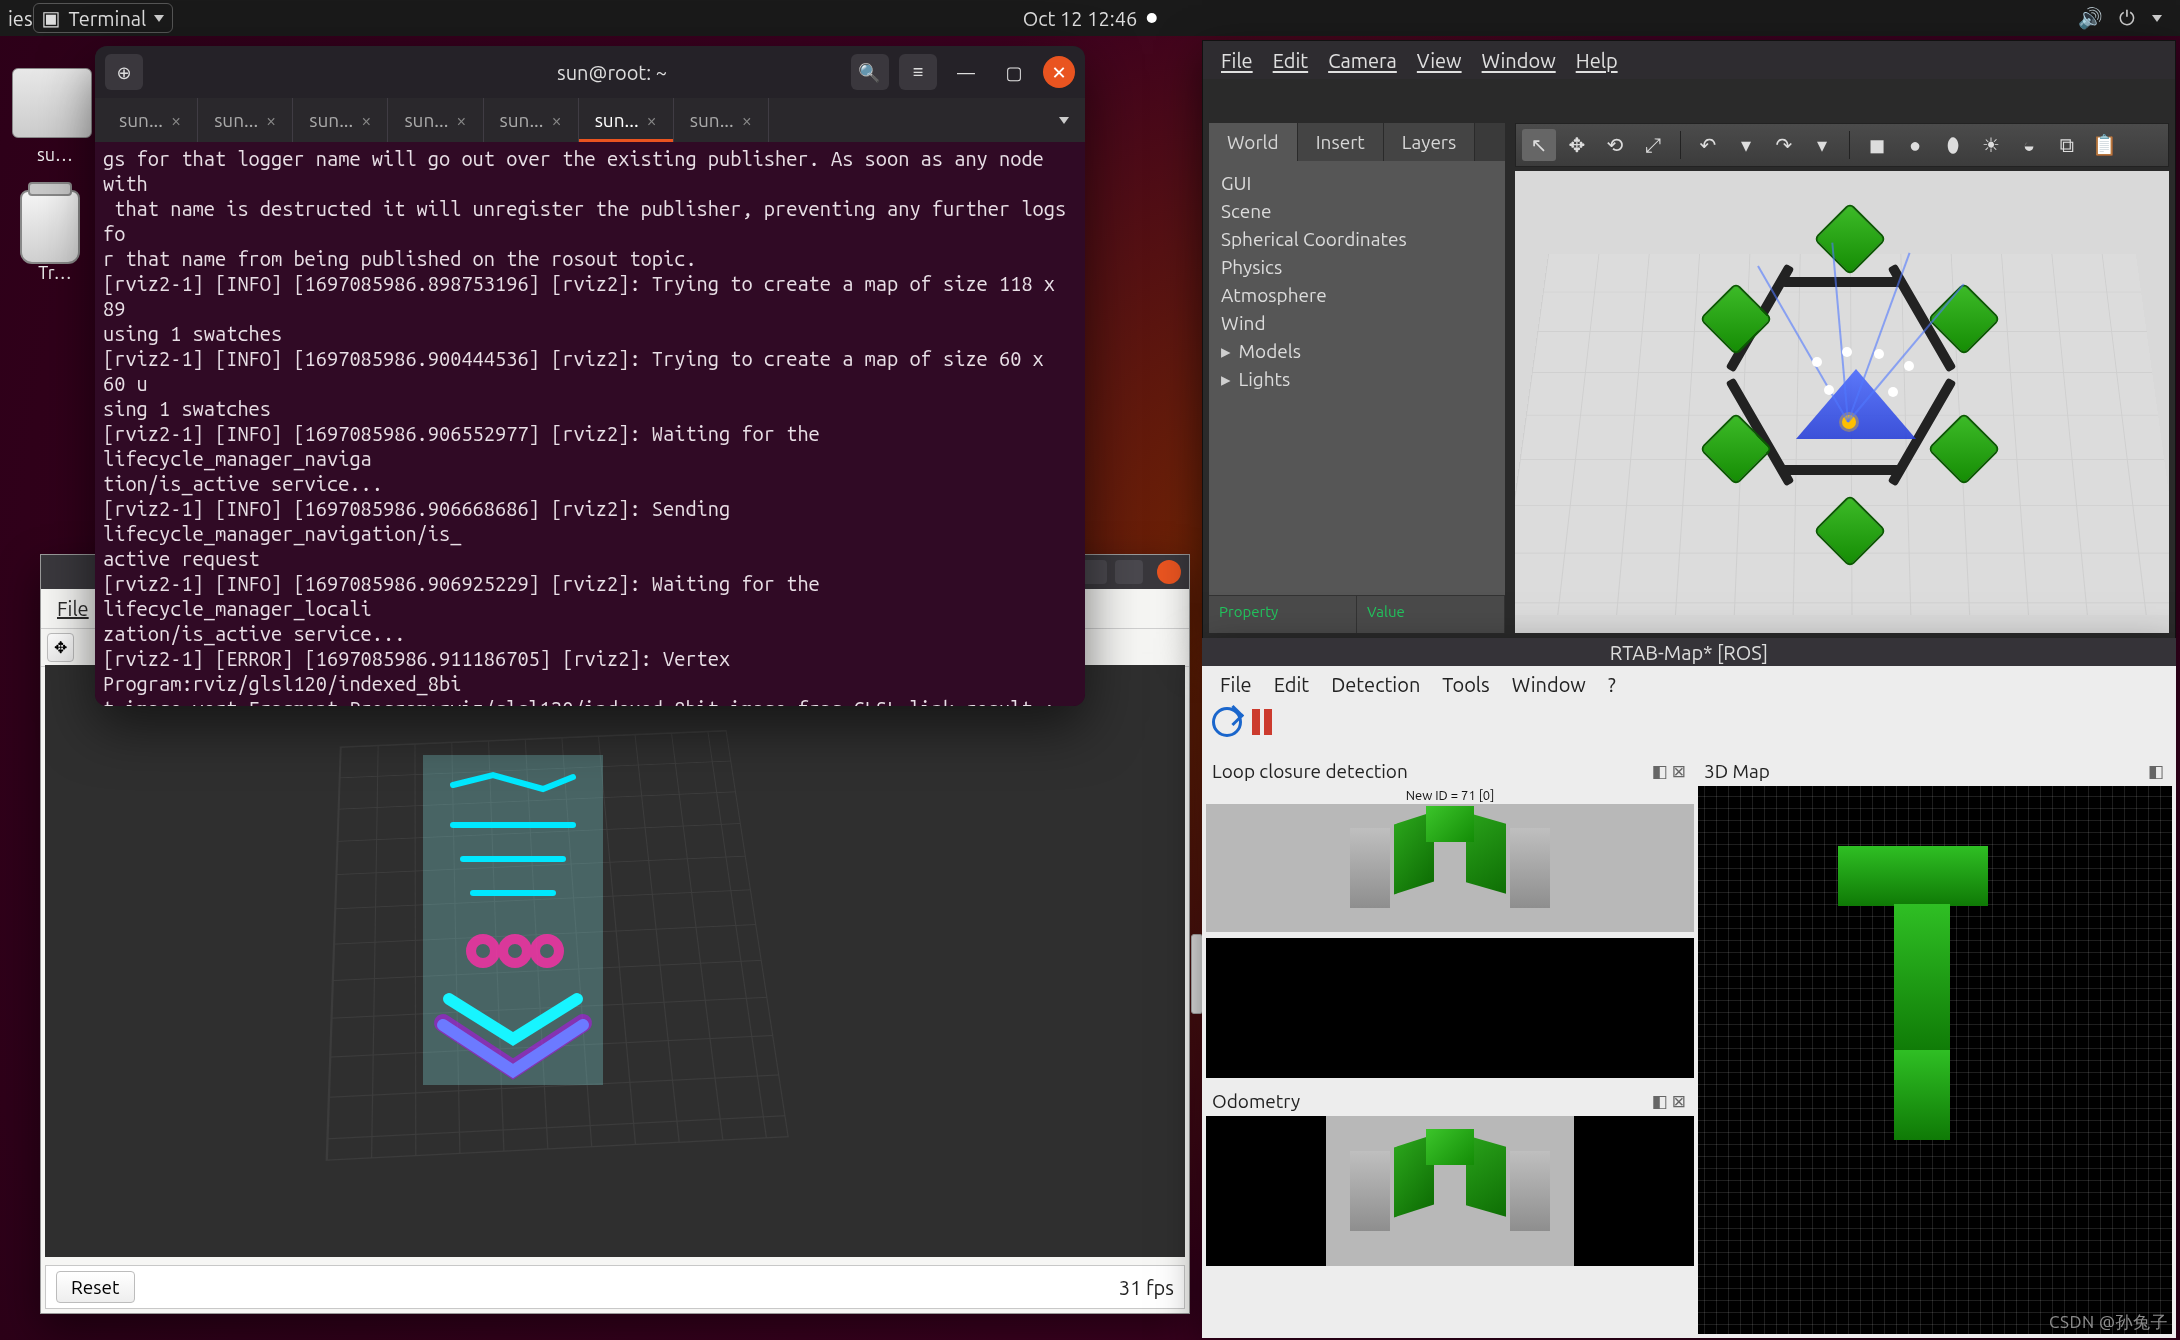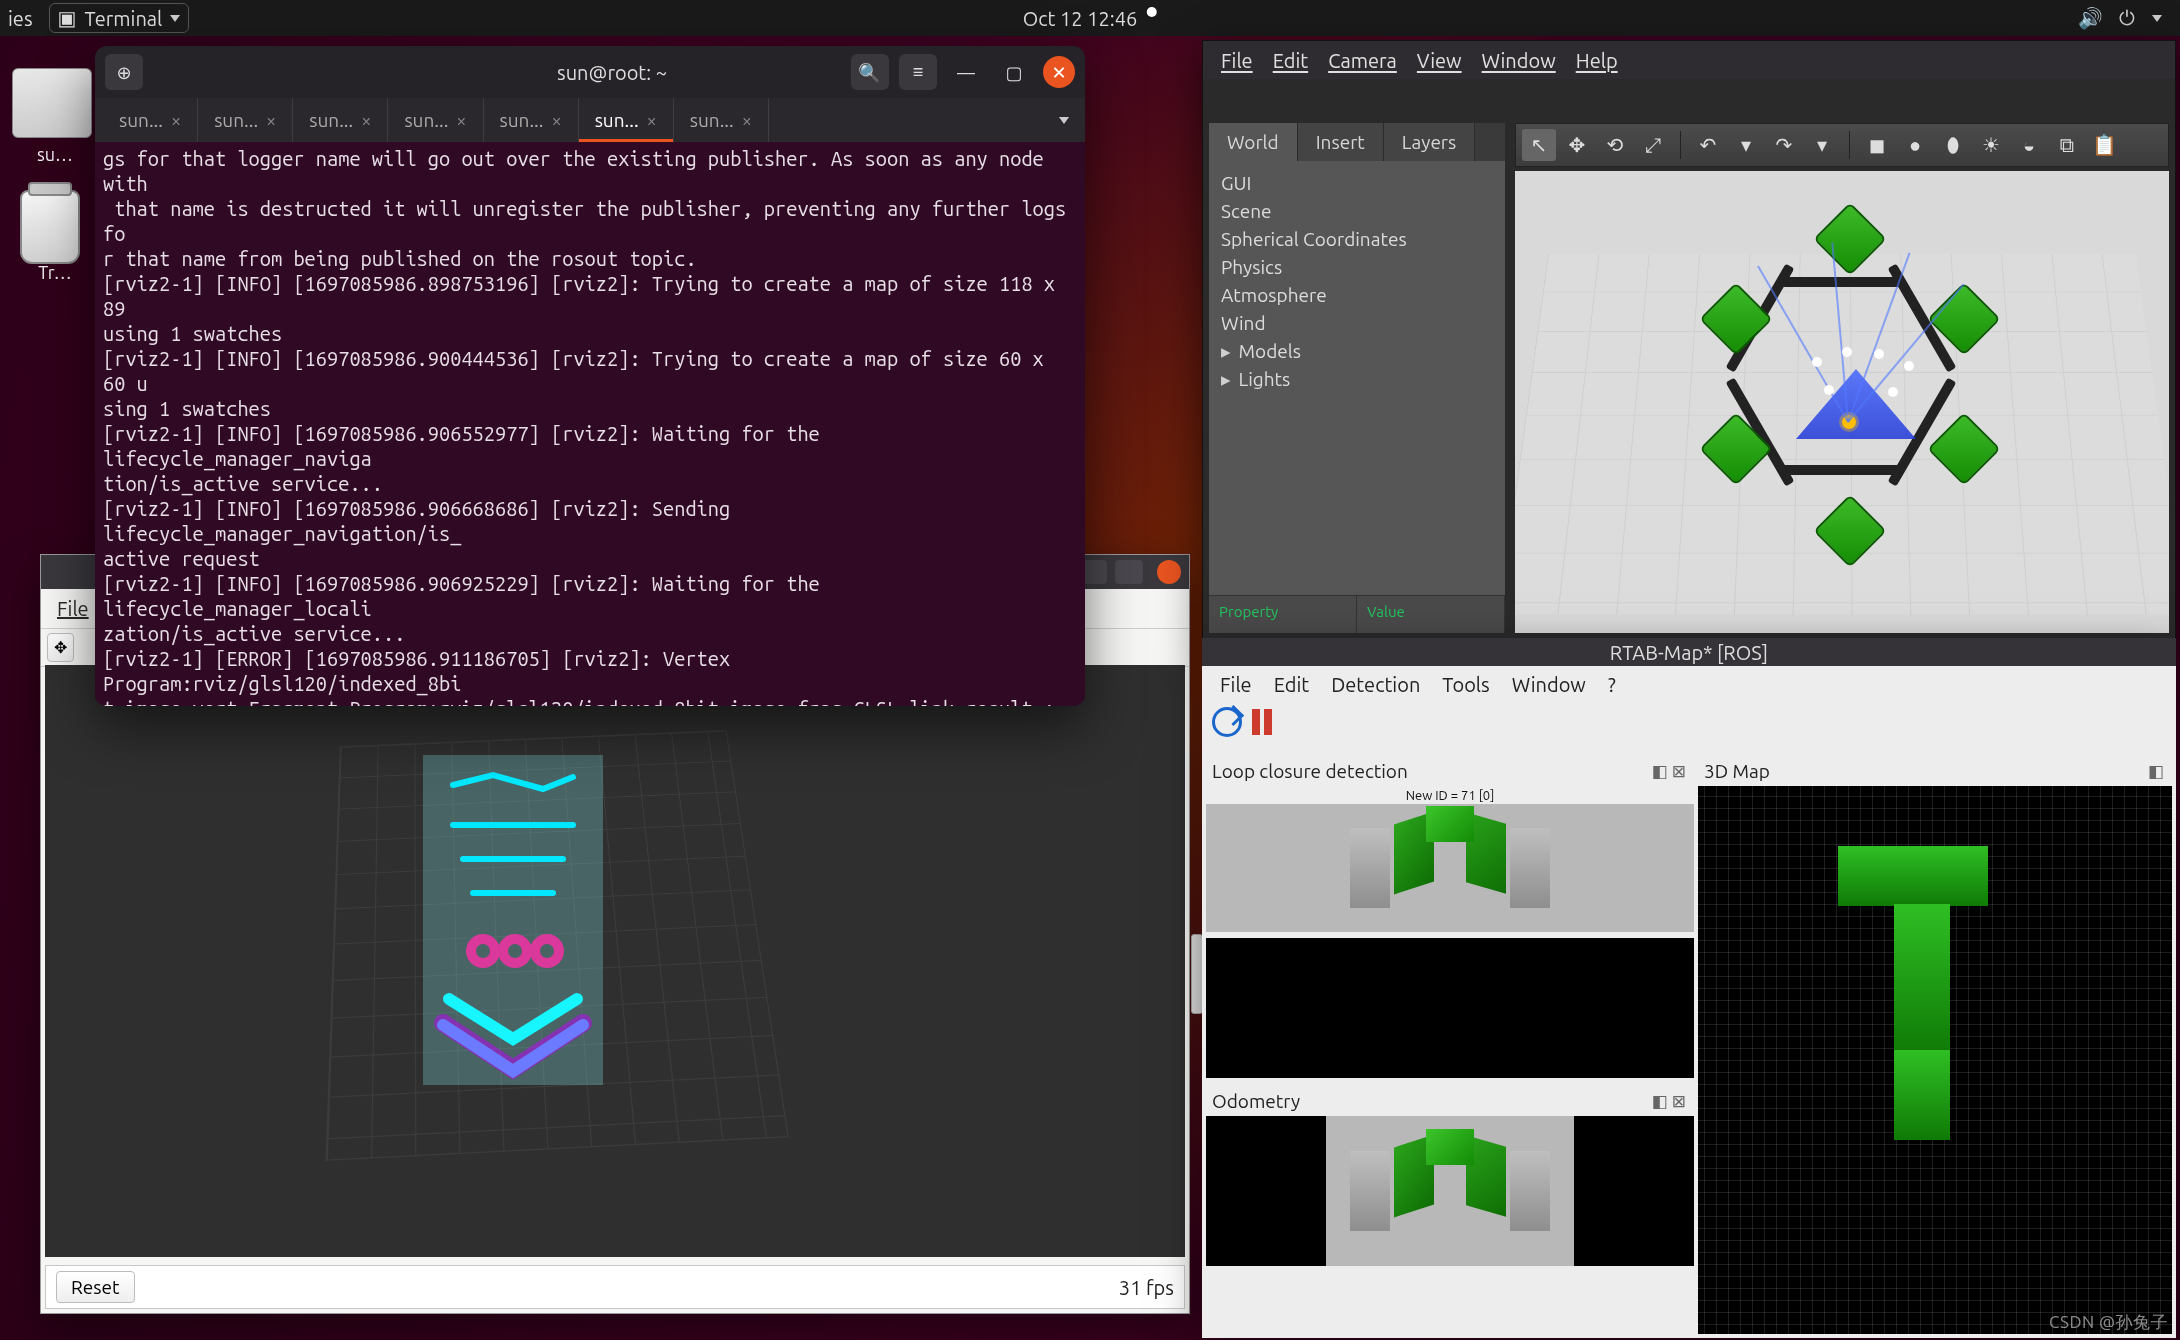--- a/index.html
+++ b/index.html
@@ -1,22 +1,22 @@
 <!DOCTYPE html>
 <html><head>
 <meta charset="utf-8">
 <style>
 * { margin:0; padding:0; box-sizing:border-box; font-family: Ubuntu, "Noto Sans", sans-serif; }
 html,body { width:2180px; height:1340px; overflow:hidden; background:#2c001e; }
 body { position:relative; }
 
 
 .topbar { position:absolute; top:0; left:0; right:0; height:36px; background:#1a1a1a; color:#ddd; display:flex; align-items:center; font-size:20px; }
-.topbar .left { display:flex; align-items:center; gap:16px; padding-left:8px; }
-.topbar .center { position:absolute; left:50%; transform:translateX(-50%); display:flex; gap:10px; }
+.topbar .left { display:flex; align-items:center; padding-left:8px; }
+.topbar .center { position:absolute; left:50%; transform:translateX(-50%); display:flex; align-items:center; gap:10px; }
 .topbar .right { margin-left:auto; display:flex; align-items:center; gap:14px; padding-right:18px; }
 .appmenu { display:flex; align-items:center; gap:8px; padding:2px 8px; border:1px solid #555; border-radius:6px; }
 .dot { width:10px; height:10px; border-radius:50%; background:#fff; display:inline-block; }
 .tri { display:inline-block; width:0; height:0; border-left:5px solid transparent; border-right:5px solid transparent; border-top:7px solid #ccc; }
 .tray-icon { width:22px; height:22px; display:inline-flex; align-items:center; justify-content:center; color:#ccc; }
 
 
 .wallpaper { position:absolute; inset:36px 0 0 0; background: radial-gradient(circle at 60% 45%, #7a2a00 0%, #3c0020 45%, #2c0018 100%); }
 
 

